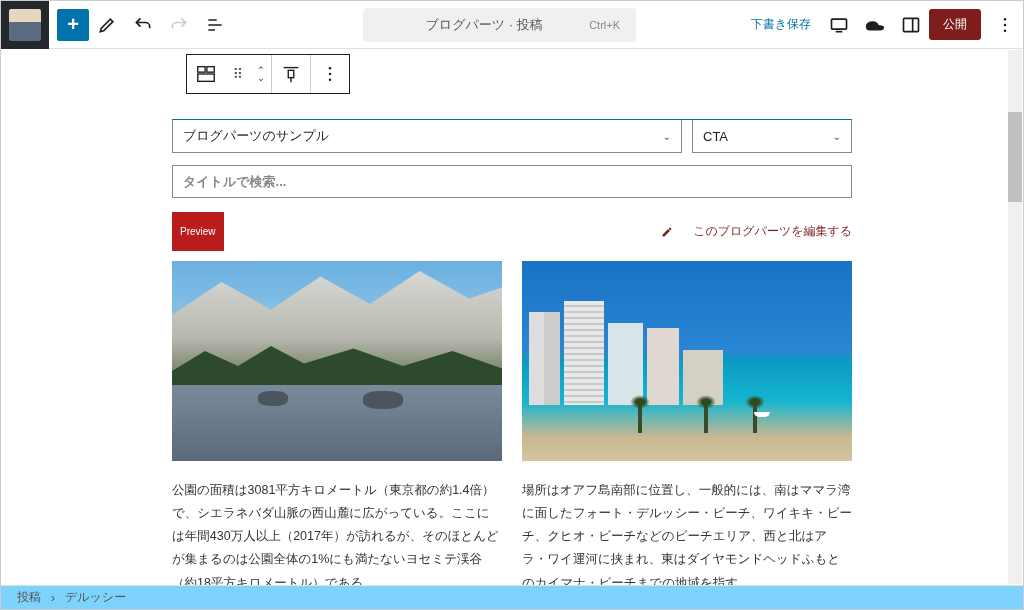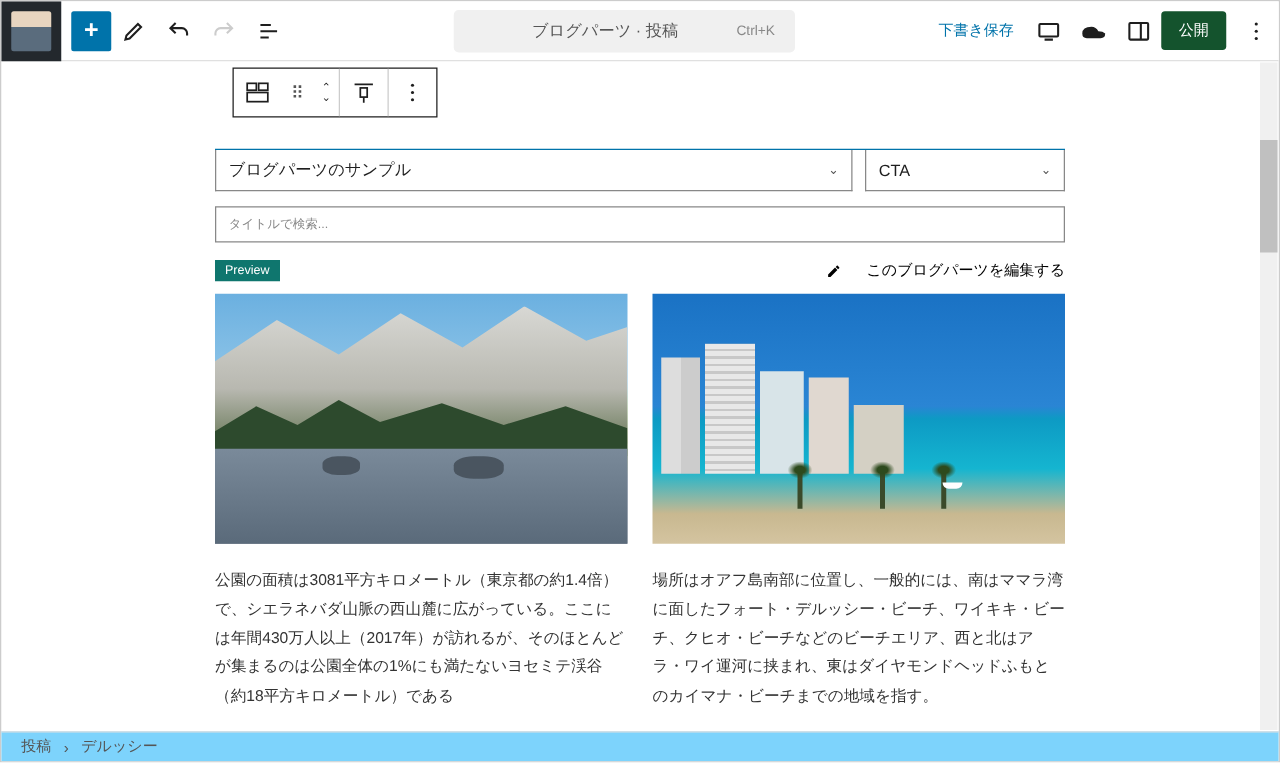--- a/index.html
+++ b/index.html
@@ -13,21 +13,21 @@
     .avatar-img { width: 32px; height: 32px; background: linear-gradient(#e8d5c0 40%, #5a6c7d 40%); border-radius: 2px; }
     .add-block-btn { width: 32px; height: 32px; margin-left: 8px; background: #0073aa; color: #fff; display: flex; align-items: center; justify-content: center; border-radius: 2px; cursor: pointer; font-size: 20px; font-weight: bold; }
     .tool-icon { width: 36px; height: 36px; display: flex; align-items: center; justify-content: center; cursor: pointer; color: #1e1e1e; }
     .tool-icon svg { width: 20px; height: 20px; }
     .tool-icon.disabled { color: #ccc; }
     .center-title { flex: 0 0 auto; margin-left: 130px; background: #f0f0f0; border-radius: 4px; padding: 8px 16px; display: flex; align-items: center; width: 273px; }
     .center-title-text { flex: 1; text-align: center; color: #555; }
     .center-title-shortcut { color: #888; font-size: 11px; }
     .spacer { flex: 1; }
     .save-draft { color: #0073aa; margin-right: 10px; cursor: pointer; font-size: 12px; }
-    .publish-btn { background: #14532d; color: #fff; padding: 7px 14px; border-radius: 3px; cursor: pointer; font-size: 12px; margin-right: 6px; }
+    .publish-btn { background: #7f1d1d; color: #fff; padding: 7px 14px; border-radius: 3px; cursor: pointer; font-size: 12px; margin-right: 6px; }
     .right-icon { width: 36px; height: 36px; display: flex; align-items: center; justify-content: center; cursor: pointer; }
     
     
     .main-area { height: 540px; overflow-y: auto; position: relative; }
     .content-wrap { max-width: 680px; margin: 0 auto; padding-top: 35px; }
     
     
     .block-toolbar { position: absolute; left: 185px; top: 53px; background: #fff; border: 1px solid #1e1e1e; display: flex; height: 40px; z-index: 10; }
     .bt-group { display: flex; border-right: 1px solid #ccc; }
     .bt-group:last-child { border-right: none; }
@@ -36,27 +36,27 @@
     .bt-btn.move { width: 20px; flex-direction: column; font-size: 9px; line-height: 8px; }
     
     
     .tabs-row { display: flex; gap: 10px; margin-top: 35px; border-top: 1px solid #0073aa; position: relative; }
     .tab-select { flex: 1; border: 1px solid #888; border-top: none; padding: 7px 10px; display: flex; align-items: center; font-size: 13px; }
     .tab-select.cta { flex: 0 0 160px; }
     .tab-select .chev { margin-left: auto; font-size: 10px; color: #555; }
     
     
     .search-row { margin-top: 12px; }
-    .search-input { width: 100%; border: 1px solid #888; padding: 8px 10px; font-size: 10px; }
+    .search-input { width: 100%; border: 1px solid #888; padding: 8px 10px; font-size: 13px; font-weight: bold; }
     .search-input::placeholder { color: #888; }
     
     
     .preview-header { display: flex; align-items: center; margin-top: 14px; }
-    .preview-badge { background: #0f766e; color: #fff; font-size: 10px; padding: 3px 8px; }
-    .edit-link { margin-left: auto; color: #000000; font-size: 12px; cursor: pointer; display: flex; align-items: center; gap: 20px; }
+    .preview-badge { background: #b91c1c; color: #fff; font-size: 10px; padding: 14px 8px; }
+    .edit-link { margin-left: auto; color: #7f1d1d; font-size: 12px; cursor: pointer; display: flex; align-items: center; gap: 20px; }
     .edit-link svg { width: 12px; height: 12px; }
     
     
     .cards { display: flex; gap: 20px; margin-top: 10px; }
     .card { flex: 1; }
     .card-img { width: 100%; height: 200px; background: #87ceeb; position: relative; overflow: hidden; }
     .img-yosemite { background: linear-gradient(to bottom, #6bb0e0 0%, #8fc5e8 35%, #9ab88a 45%, #556b3a 60%, #4a5d7a 75%, #5a6878 100%); }
     .mountain { position: absolute; bottom: 40%; left: 0; right: 0; height: 55%; background: linear-gradient(to bottom, #d8d8d4 0%, #b8b8b0 60%, #6a7a5a 100%); clip-path: polygon(0 40%, 15% 10%, 30% 35%, 45% 5%, 60% 30%, 75% 0%, 90% 25%, 100% 15%, 100% 100%, 0 100%); }
     .trees { position: absolute; bottom: 35%; left: 0; right: 0; height: 25%; background: #2d4a2d; clip-path: polygon(0 60%, 10% 20%, 20% 50%, 30% 10%, 40% 45%, 55% 15%, 70% 50%, 85% 20%, 100% 55%, 100% 100%, 0 100%); }
     .river { position: absolute; bottom: 0; left: 0; right: 0; height: 38%; background: linear-gradient(to bottom, #7a8a9a, #5a6a7a); }

